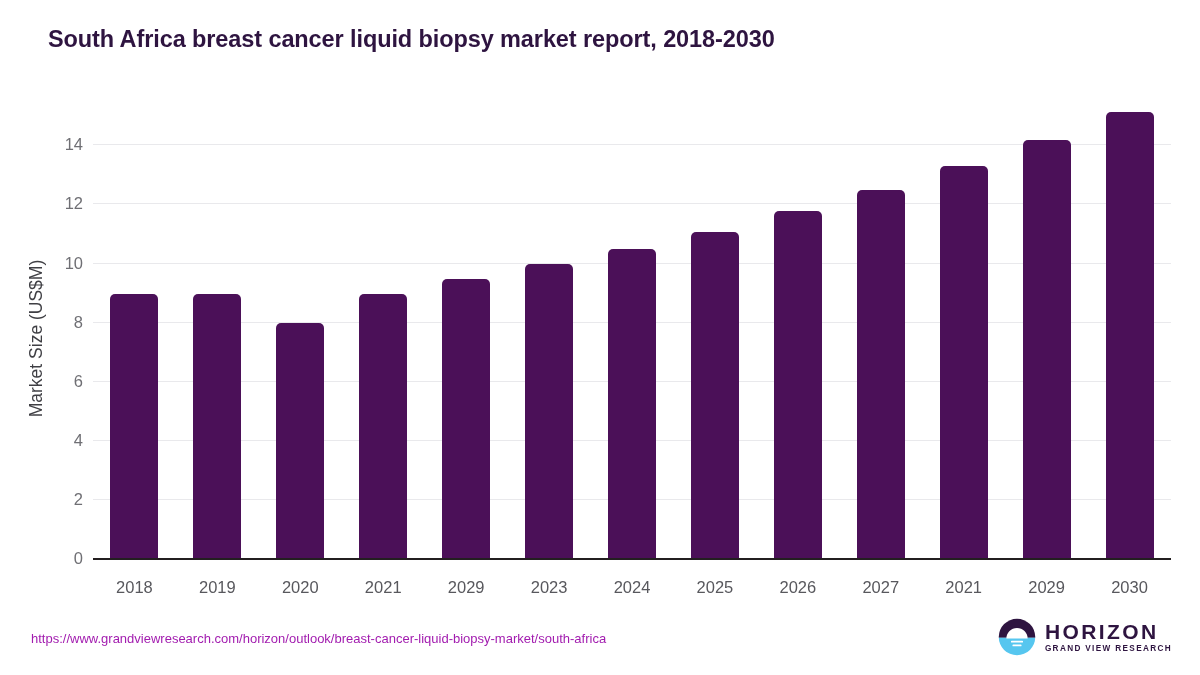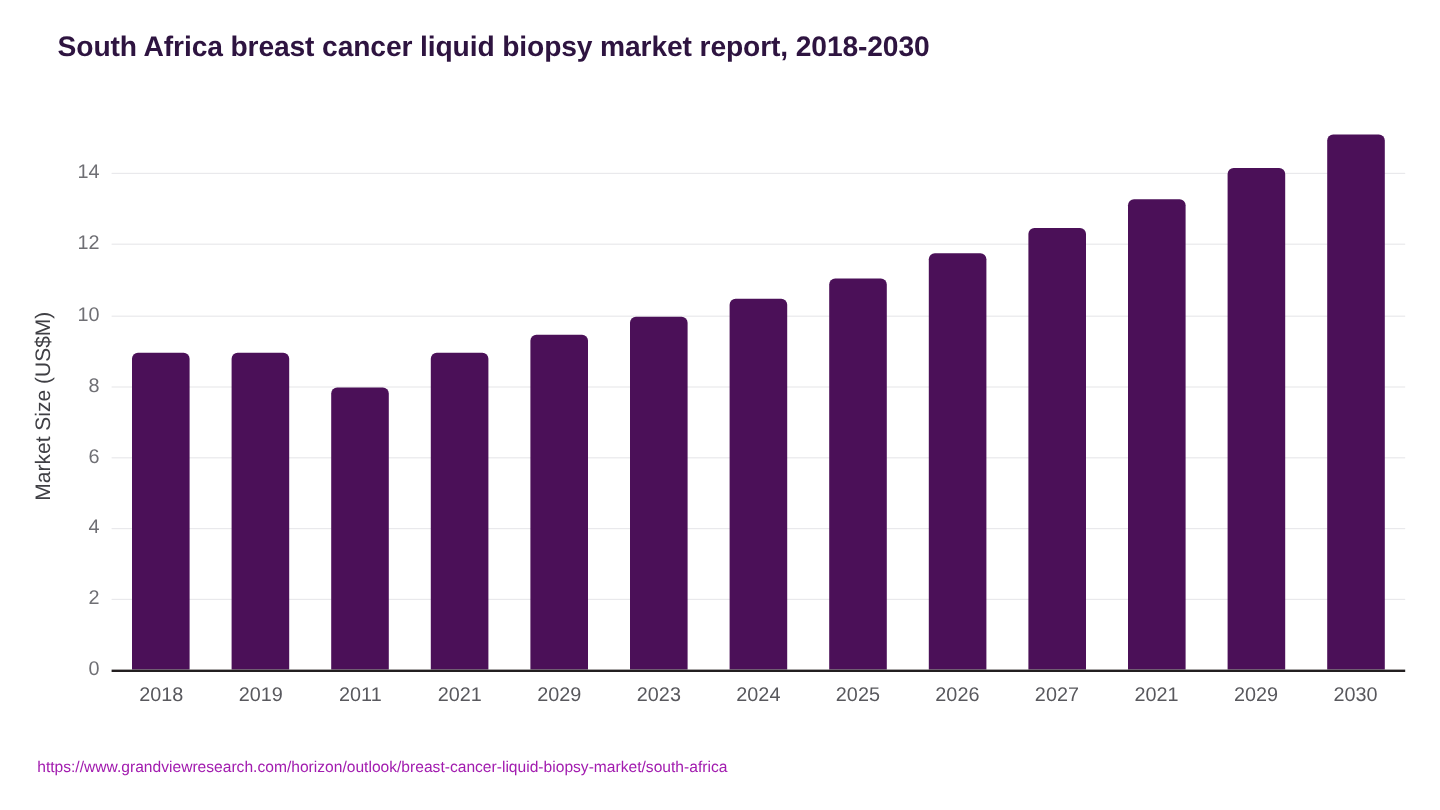--- a/index.html
+++ b/index.html
@@ -102,21 +102,21 @@
   
   #x-tick-wrap {
     position: absolute;
     left: 93px;
     top: 570px;
     width: 1078px;
     height: 26px;
   }
   .x-tick-label {
     position: absolute;
-    top: 0;
+    top: 8px;
     width: 81px;
     text-align: center;
     font-size: 16.5px;
     color: #58585d;
   }
   
   #source-url {
     position: absolute;
     left: 31px;
     top: 631px;
@@ -227,29 +227,49 @@
       <div class="y-tick-label" style="top: 221.613px;">8</div>
       <div class="y-tick-label" style="top: 162.516px;">10</div>
       <div class="y-tick-label" style="top: 103.419px;">12</div>
       <div class="y-tick-label" style="top: 44.3226px;">14</div>
     </div>
   <div id="y-axis-title">Market Size (US$M)</div>
 
   <div id="x-tick-wrap">
       <div class="x-tick-label" style="left: 0px; width: 82.9231px;">2018</div>
       <div class="x-tick-label" style="left: 82.9231px; width: 82.9231px;">2019</div>
-      <div class="x-tick-label" style="left: 165.846px; width: 82.9231px;">2011</div>
+      <div class="x-tick-label" style="left: 165.846px; width: 82.9231px;">2020</div>
       <div class="x-tick-label" style="left: 248.769px; width: 82.9231px;">2021</div>
       <div class="x-tick-label" style="left: 331.692px; width: 82.9231px;">2029</div>
       <div class="x-tick-label" style="left: 414.615px; width: 82.9231px;">2023</div>
       <div class="x-tick-label" style="left: 497.538px; width: 82.9231px;">2024</div>
       <div class="x-tick-label" style="left: 580.462px; width: 82.9231px;">2025</div>
       <div class="x-tick-label" style="left: 663.385px; width: 82.9231px;">2026</div>
       <div class="x-tick-label" style="left: 746.308px; width: 82.9231px;">2027</div>
       <div class="x-tick-label" style="left: 829.231px; width: 82.9231px;">2021</div>
       <div class="x-tick-label" style="left: 912.154px; width: 82.9231px;">2029</div>
       <div class="x-tick-label" style="left: 995.077px; width: 82.9231px;">2030</div>
     </div>
 
   <div id="source-url">https://www.grandviewresearch.com/horizon/outlook/breast-cancer-liquid-biopsy-market/south-africa</div>
 
+  <div id="logo">
+    <svg id="logo-mark" viewBox="0 0 100 100">
+      <defs>
+        <clipPath id="circleClip">
+            <circle cx="50" cy="50" r="48"></circle>
+          </clipPath>
+      </defs>
+      <g clip-path="url(#circleClip)">
+        <rect x="0" y="0" width="100" height="52" fill="#2e1440"></rect>
+        <rect x="0" y="52" width="100" height="48" fill="#56c6ef"></rect>
+        <path d="M 22 54 A 28 28 0 0 1 78 54 Z" fill="#ffffff"></path>
+        <rect x="34" y="60" width="32" height="4.5" rx="2.2" fill="#ffffff"></rect>
+        <rect x="38" y="70" width="24" height="4.5" rx="2.2" fill="#ffffff"></rect>
+      </g>
+    </svg>
+    <div id="logo-text">
+      <div id="logo-wordmark">HORIZON</div>
+      <div id="logo-tagline">GRAND VIEW RESEARCH</div>
+    </div>
+  </div>
 
 </div>
 
 </body></html>

